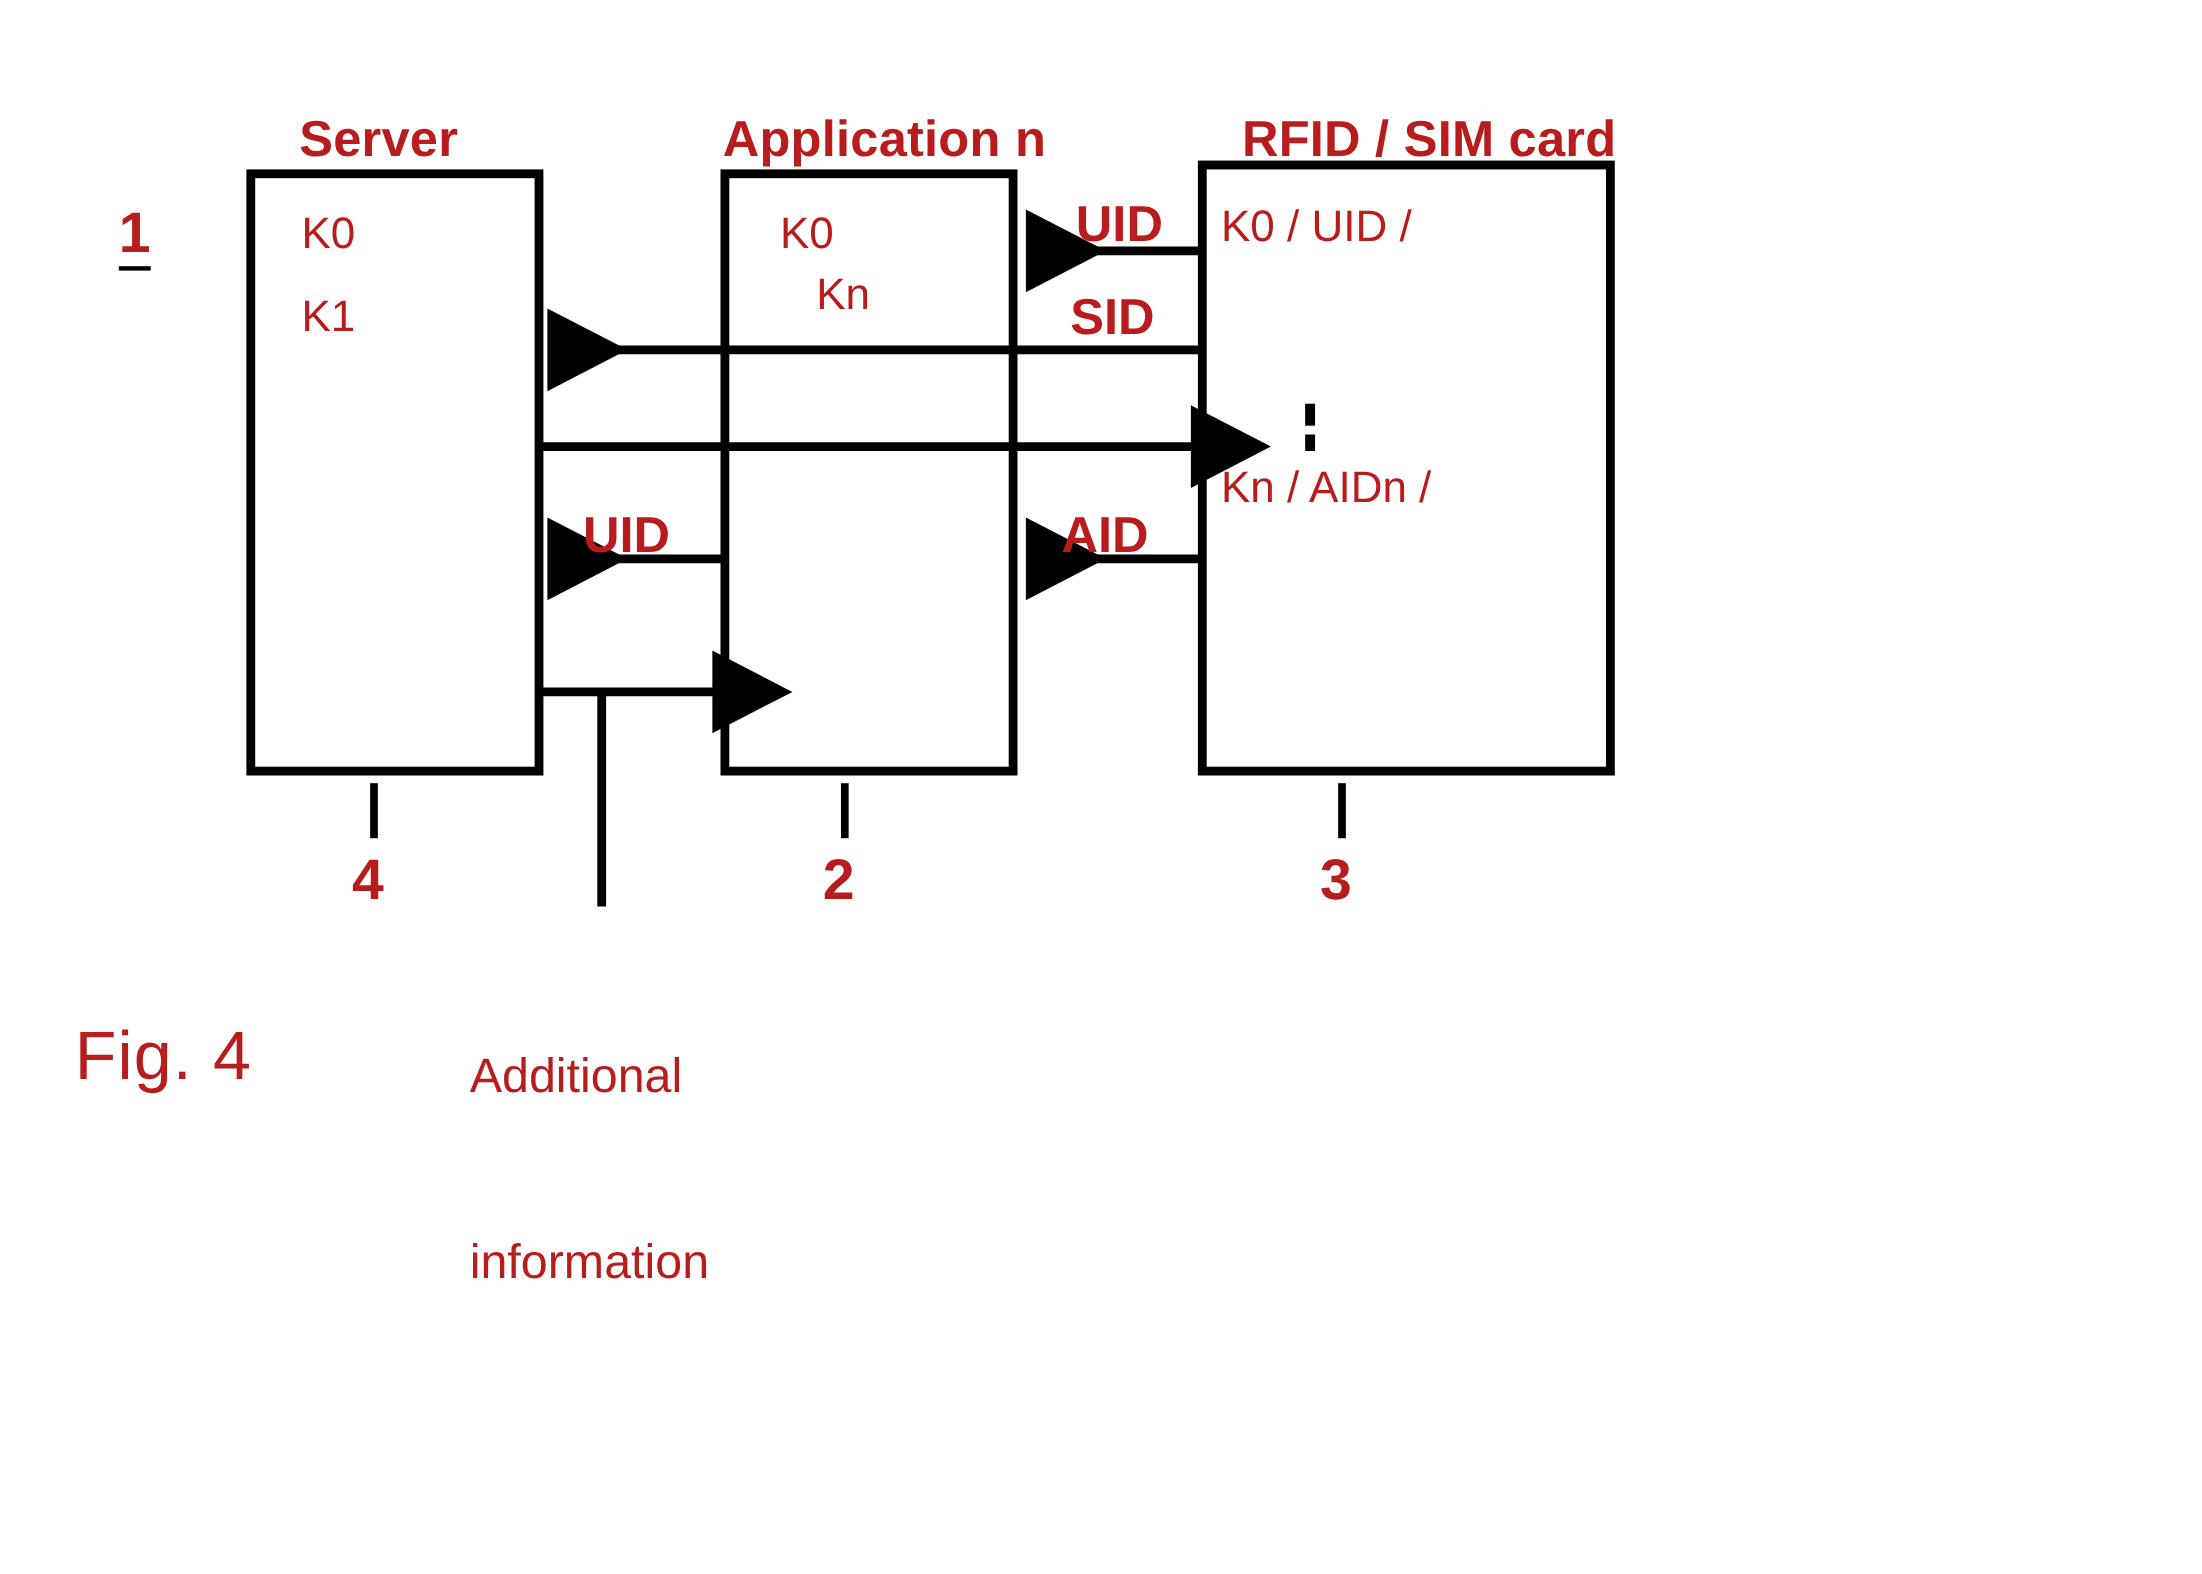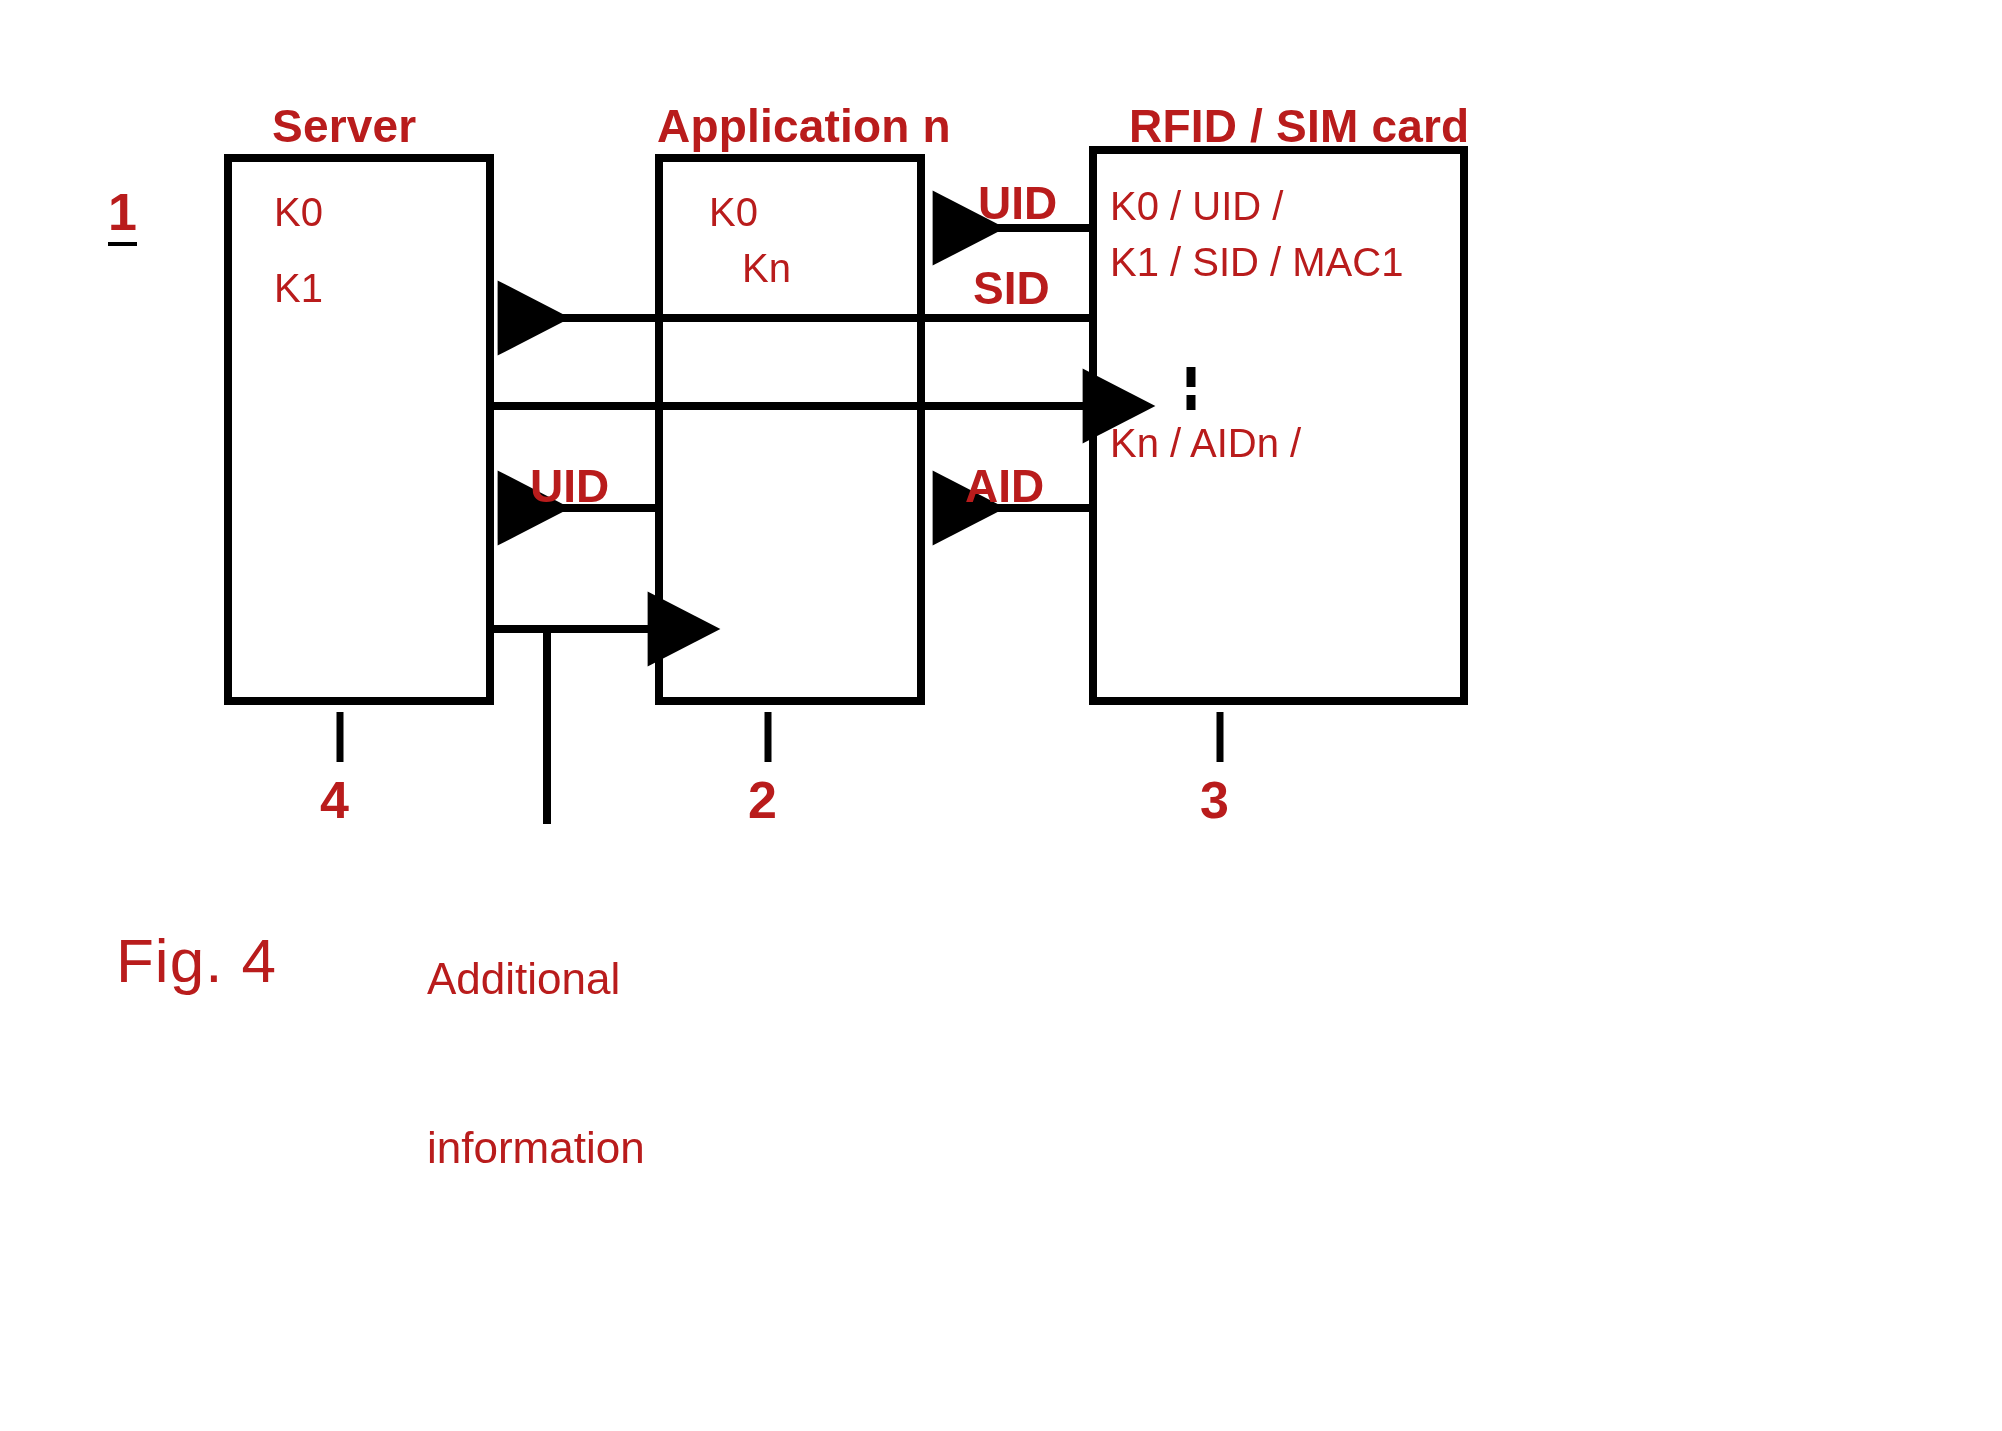--- a/index.html
+++ b/index.html
@@ -116,29 +116,28 @@
   <div class="txt box-content" style="left:274px; top:268px;">K1</div>
   <div class="txt ref-num" style="left:320px; top:774px;">4</div>
 
   <div class="txt box-title" style="left:657px; top:103px;">Application n</div>
   <div class="txt box-content" style="left:709px; top:192px;">K0</div>
   <div class="txt box-content" style="left:742px; top:248px;text-align:center;">Kn</div>
   <div class="txt ref-num" style="left:748px; top:774px;">2</div>
 
   <div class="txt box-title" style="left:1129px; top:103px;">RFID / SIM card</div>
   <div class="txt box-content" style="left:1110px; top:186px;">K0 / UID /</div>
-  <div class="txt box-content" style="left:1110px; top:242px;">K1 / SID / MAC1</div>
   <div class="txt box-content" style="left:1110px; top:423px;">Kn / AIDn /</div>
   <div class="txt ref-num" style="left:1200px; top:774px;">3</div>
 
   <div class="txt flow-label" style="left:978px; top:180px;">UID</div>
   <div class="txt flow-label" style="left:973px; top:265px;">SID</div>
   <div class="txt flow-label" style="left:530px; top:463px;">UID</div>
   <div class="txt flow-label" style="left:965px; top:463px;">AID</div>
 
   <div class="txt addl-info" style="left:427px; top:838px; width:420px;">
     <div>Additional</div>
     <div>information</div>
   </div>
 
-  <div class="txt fig-caption" style="left:68px; top:930px;margin-left:48px;">Fig. 4</div>
+  <div class="txt fig-caption" style="left:68px; top:930px;">Fig. 4</div>
 
 </div>
 
 </body></html>

